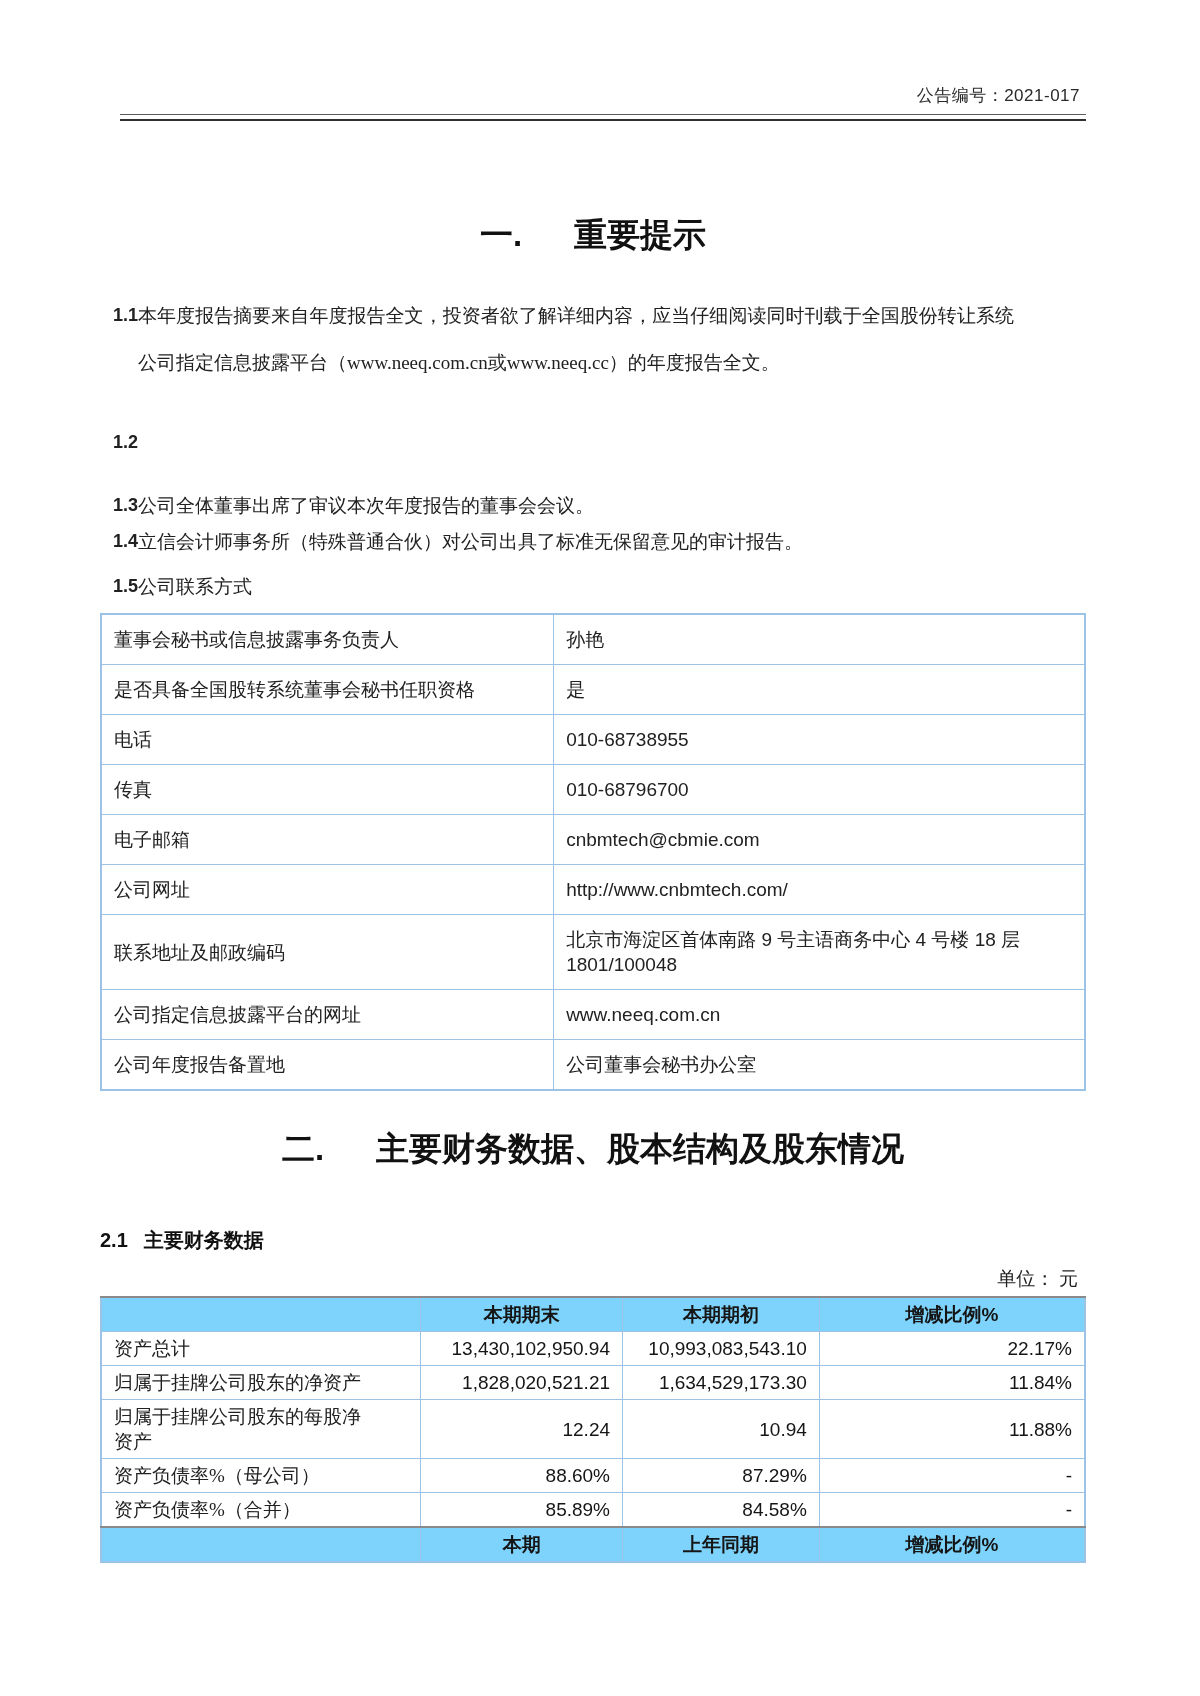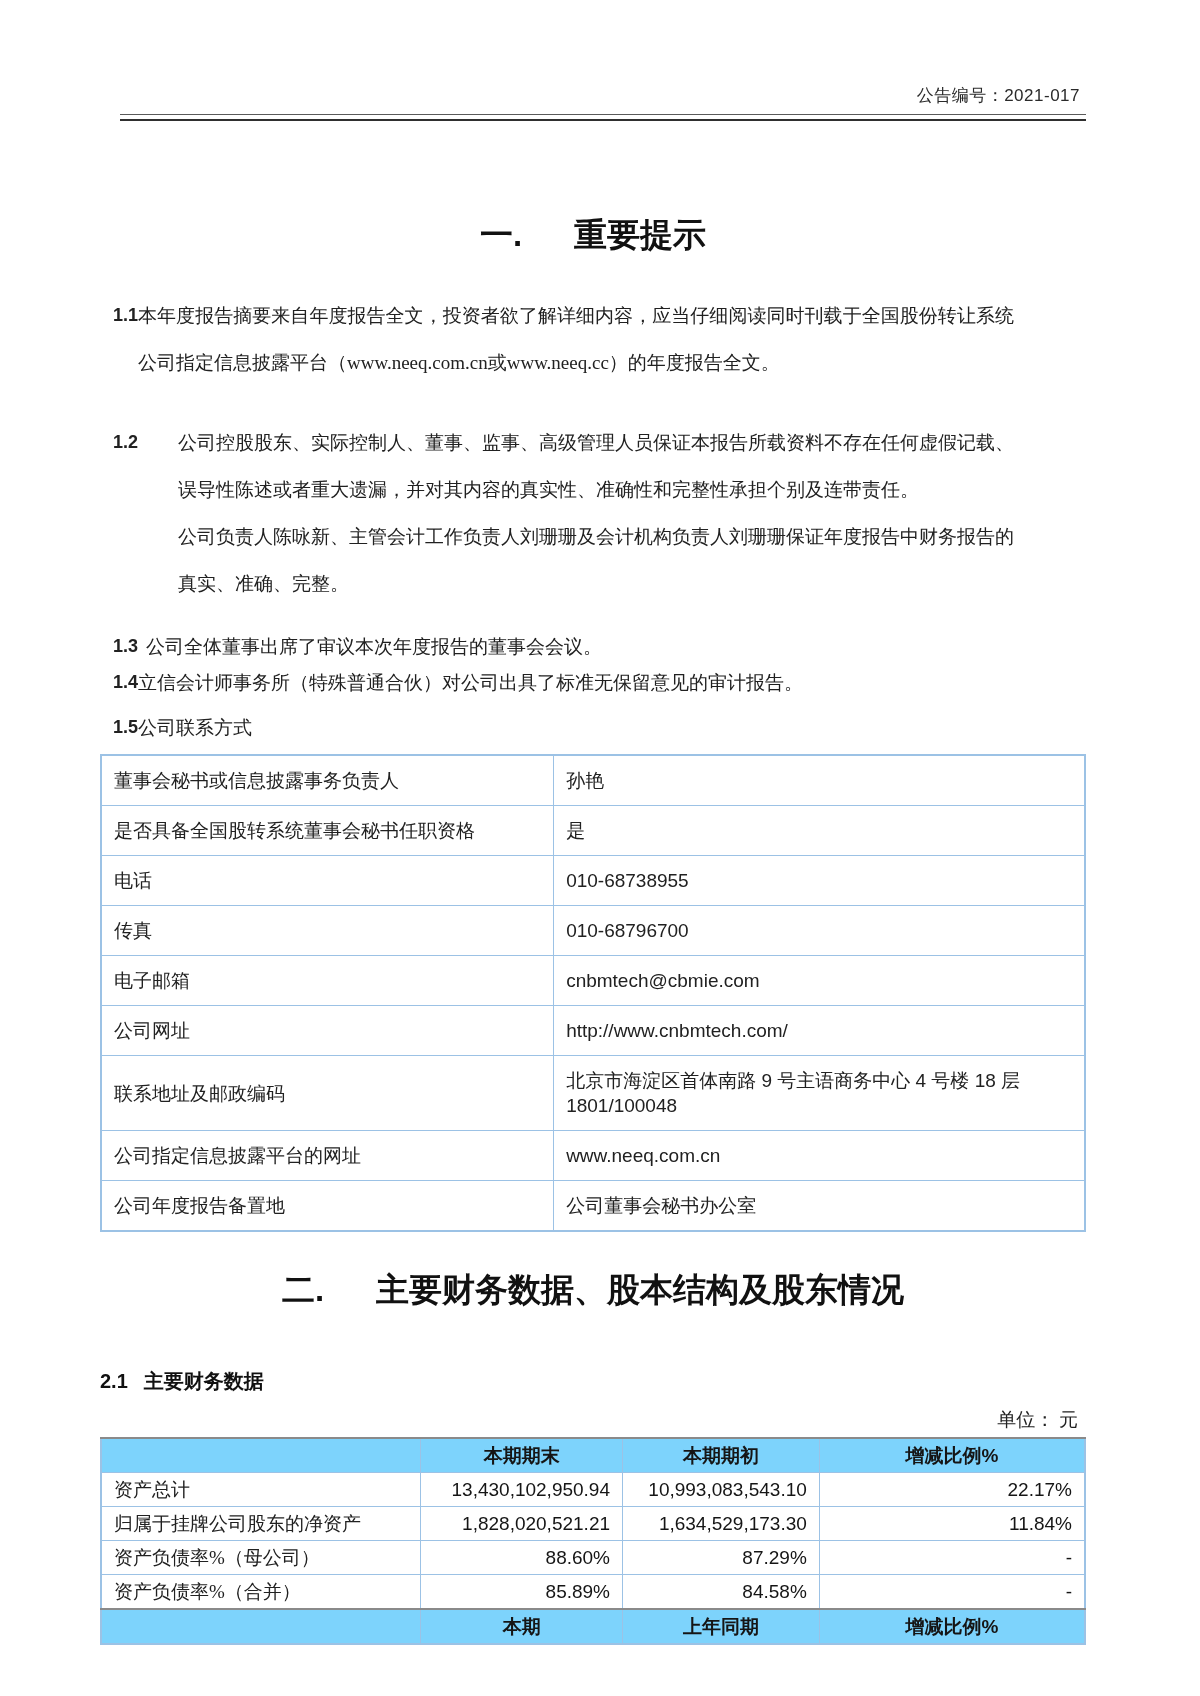--- a/index.html
+++ b/index.html
@@ -28,21 +28,21 @@
   
   .para { display:flex; font-size:19px; line-height:47px; padding-right:72px; }
   .para .num {
     width:38px; flex:0 0 38px; box-sizing:border-box; padding-left:13px;
     font-family:"Liberation Sans","DejaVu Sans",sans-serif; font-weight:bold; font-size:18px;
   }
   .para .ptext { flex:1; text-align:justify; text-justify:inter-ideograph; }
   .para-11 { margin-top:36px; }
   .para-12 { margin-top:33px;gap:40px; }
   .para-short { line-height:35px; }
-  .para-13 { margin-top:22px;gap:8px; }
+  .para-13 { margin-top:22px; }
   .para-14 { margin-top:1px; }
   .para-15 { margin-top:10px; }
   
   table { border-collapse:collapse; width:100%; }
   .contact-table { margin-top:9px; font-size:19px; border:2px solid #9cc2e5; }
   .contact-table td { border:1px solid #9cc2e5; padding:12px 12px; line-height:25px; vertical-align:middle; }
   .contact-table td.lbl { width:46%; }
   .contact-table td.val { font-family:"Liberation Sans","DejaVu Sans",sans-serif; }
   
   .h2 {
@@ -80,24 +80,20 @@
     <span class="h1-num">一.</span><span>重要提示</span>
   </div>
 
   <div class="para para-11">
     <span class="num">1.1</span>
     <div class="ptext">本年度报告摘要来自年度报告全文，投资者欲了解详细内容，应当仔细阅读同时刊载于全国股份转让系统公司指定信息披露平台（www.neeq.com.cn或www.neeq.cc）的年度报告全文。</div>
   </div>
 
   <div class="para para-12">
     <span class="num">1.2</span>
-    <div class="ptext">
-      <div>公司控股股东、实际控制人、董事、监事、高级管理人员保证本报告所载资料不存在任何虚假记载、误导性陈述或者重大遗漏，并对其内容的真实性、准确性和完整性承担个别及连带责任。</div>
-      <div>公司负责人陈咏新、主管会计工作负责人刘珊珊及会计机构负责人刘珊珊保证年度报告中财务报告的真实、准确、完整。</div>
-    </div>
   </div>
 
   <div class="para para-short para-13">
     <span class="num">1.3</span>
     <div class="ptext">公司全体董事出席了审议本次年度报告的董事会会议。</div>
   </div>
 
   <div class="para para-short para-14">
     <span class="num">1.4</span>
     <div class="ptext">立信会计师事务所（特殊普通合伙）对公司出具了标准无保留意见的审计报告。</div>
@@ -179,20 +175,26 @@
         <td class="numval">10,993,083,543.10</td>
         <td class="numval">22.17%</td>
       </tr>
       <tr>
         <td class="lbl">归属于挂牌公司股东的净资产</td>
         <td class="numval">1,828,020,521.21</td>
         <td class="numval">1,634,529,173.30</td>
         <td class="numval">11.84%</td>
       </tr>
       <tr>
+        <td class="lbl">归属于挂牌公司股东的每股净资产</td>
+        <td class="numval">12.24</td>
+        <td class="numval">10.94</td>
+        <td class="numval">11.88%</td>
+      </tr>
+      <tr>
         <td class="lbl">资产负债率%（母公司）</td>
         <td class="numval">88.60%</td>
         <td class="numval">87.29%</td>
         <td class="numval">-</td>
       </tr>
       <tr>
         <td class="lbl">资产负债率%（合并）</td>
         <td class="numval">85.89%</td>
         <td class="numval">84.58%</td>
         <td class="numval">-</td>

